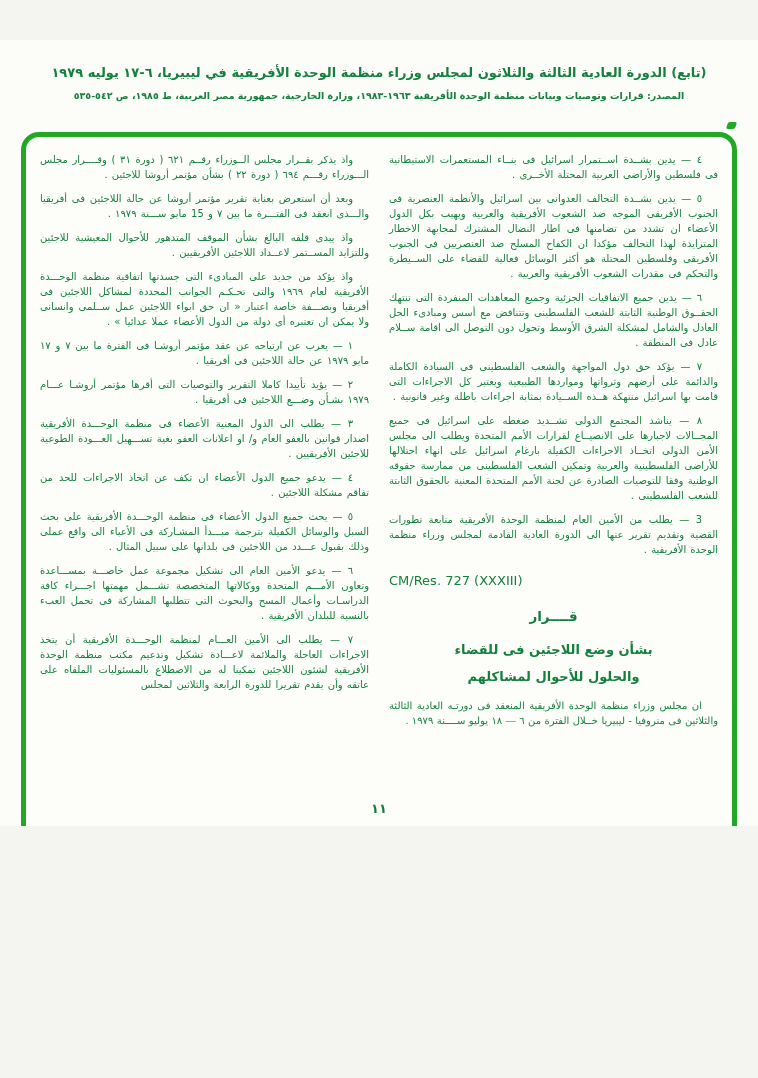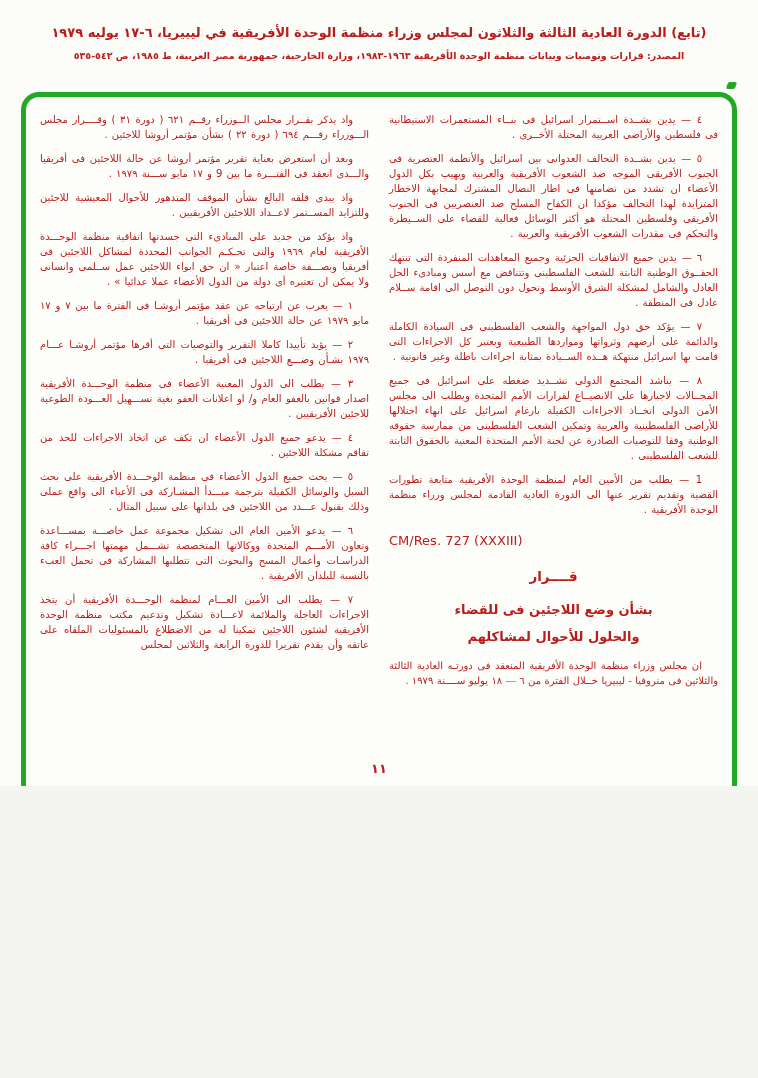--- a/index.html
+++ b/index.html
@@ -5,22 +5,23 @@
   html, body { margin: 0; padding: 0; }
   body {
     width: 758px; height: 1078px;
     background: #f4f4f1;
     font-family: "DejaVu Sans", sans-serif;
   }
   .page {
     position: relative;
     width: 758px; height: 786px;
     background: #fcfcf9;
-    color: #b91c1c;
+    color: #15803d;
     overflow: hidden;
+    margin-top: 40px;
   }
   .header {
     position: absolute; top: 24px; left: 10px; right: 10px;
     text-align: center; direction: rtl;
   }
   .header-title {
     font-size: 13px; font-weight: 700; line-height: 1.35;
   }
   .header-source {
     font-size: 9.5px; font-weight: 600; margin-top: 8px; letter-spacing: 0.1px;
@@ -85,31 +86,31 @@
 
   <div class="green-box">
     <div class="columns">
 
       <div class="column">
         <p>٤ — يدين بشــدة اســتمرار اسرائيل فى بنــاء المستعمرات الاستيطانية فى فلسطين والأراضى العربية المحتلة الأخــرى .</p>
         <p>٥ — يدين بشــدة التحالف العدوانى بين اسرائيل والأنظمة العنصرية فى الجنوب الأفريقى الموجه ضد الشعوب الأفريقية والعربية ويهيب بكل الدول الأعضاء ان تشدد من تضامنها فى اطار النضال المشترك لمجابهة الاخطار المتزايدة لهذا التحالف مؤكدا ان الكفاح المسلح ضد العنصريين فى الجنوب الأفريقى وفلسطين المحتلة هو أكثر الوسائل فعالية للقضاء على الســيطرة والتحكم فى مقدرات الشعوب الأفريقية والعربية .</p>
         <p>٦ — يدين جميع الاتفاقيات الجزئية وجميع المعاهدات المنفردة التى تنتهك الحقــوق الوطنية الثابتة للشعب الفلسطينى وتتناقض مع أسس ومبادىء الحل العادل والشامل لمشكلة الشرق الأوسط وتحول دون التوصل الى اقامة ســلام عادل فى المنطقة .</p>
         <p>٧ — يؤكد حق دول المواجهة والشعب الفلسطينى فى السيادة الكاملة والدائمة على أرضهم وثرواتها ومواردها الطبيعية ويعتبر كل الاجراءات التى قامت بها اسرائيل منتهكة هــذه الســيادة بمثابة اجراءات باطلة وغير قانونية .</p>
         <p>٨ — يناشد المجتمع الدولى تشــديد ضغطه على اسرائيل فى جميع المجــالات لاجبارها على الانصيــاع لقرارات الأمم المتحدة ويطلب الى مجلس الأمن الدولى اتخــاذ الاجراءات الكفيلة بارغام اسرائيل على انهاء احتلالها للأراضى الفلسطينية والعربية وتمكين الشعب الفلسطينى من ممارسة حقوقه الوطنية وفقا للتوصيات الصادرة عن لجنة الأمم المتحدة المعنية بالحقوق الثابتة للشعب الفلسطينى .</p>
-        <p>1 — يطلب من الأمين العام لمنظمة الوحدة الأفريقية متابعة تطورات القضية وتقديم تقرير عنها الى الدورة العادية القادمة لمجلس وزراء منظمة الوحدة الأفريقية .</p>
+        <p>3 — يطلب من الأمين العام لمنظمة الوحدة الأفريقية متابعة تطورات القضية وتقديم تقرير عنها الى الدورة العادية القادمة لمجلس وزراء منظمة الوحدة الأفريقية .</p>
         <div class="res-ref">CM/Res. 727 (XXXIII)</div>
         <div class="res-title">قــــرار</div>
         <div class="res-sub">بشأن وضع اللاجئين فى للقضاء</div>
         <div class="res-sub">والحلول للأحوال لمشاكلهم</div>
         <p class="res-intro">ان مجلس وزراء منظمة الوحدة الأفريقية المنعقد فى دورتـه العادية الثالثة والثلاثين فى منروفيا - ليبيريا خــلال الفترة من ٦ — ١٨ يوليو ســــنة ١٩٧٩ .</p>
       </div>
 
       <div class="column">
         <p>واذ يذكر بقــرار مجلس الــوزراء رقــم ٦٢١ ( دورة ٣١ ) وقــــرار مجلس الـــوزراء رقـــم ٦٩٤ ( دورة ٢٢ ) بشأن مؤتمر أروشا للاجئين .</p>
-        <p>وبعد أن استعرض بعناية تقرير مؤتمر أروشا عن حالة اللاجئين فى أفريقيا والـــذى انعقد فى الفتـــرة ما بين 9 و ١٧ مايو ســـنة ١٩٧٩ .</p>
+        <p>وبعد أن استعرض بعناية تقرير مؤتمر أروشا عن حالة اللاجئين فى أفريقيا والـــذى انعقد فى الفتـــرة ما بين ٧ و 15 مايو ســـنة ١٩٧٩ .</p>
         <p>واذ يبدى قلقه البالغ بشأن الموقف المتدهور للأحوال المعيشية للاجئين وللتزايد المســتمر لاعــداد اللاجئين الأفريقيين .</p>
         <p>واذ يؤكد من جديد على المبادىء التى جسدتها اتفاقية منظمة الوحـــدة الأفريقية لعام ١٩٦٩ والتى تحـكـم الجوانب المحددة لمشاكل اللاجئين فى أفريقيا وبصـــفة خاصة اعتبار « ان حق ابواء اللاجئين عمل ســلمى وانسانى ولا يمكن ان تعتبره أى دولة من الدول الأعضاء عملا عدائيا » .</p>
         <p>١ — يعرب عن ارتياحه عن عقد مؤتمر أروشـا فى الفترة ما بين ٧ و ١٧ مايو ١٩٧٩ عن حالة اللاجئين فى أفريقيا .</p>
         <p>٢ — يؤيد تأييدا كاملا التقرير والتوصيات التى أقرها مؤتمر أروشـا عـــام ١٩٧٩ بشـأن وضـــع اللاجئين فى أفريقيا .</p>
         <p>٣ — يطلب الى الدول المعنية الأعضاء فى منظمة الوحـــدة الأفريقية اصدار قوانين بالعفو العام و/ او اعلانات العفو بغية تســـهيل العـــودة الطوعية للاجئين الأفريقيين .</p>
         <p>٤ — يدعو جميع الدول الأعضاء ان تكف عن اتخاذ الاجراءات للحد من تفاقم مشكلة اللاجئين .</p>
         <p>٥ — يحث جميع الدول الأعضاء فى منظمة الوحـــدة الأفريقية على بحث السبل والوسائل الكفيلة بترجمة مبـــدأ المشـاركة فى الأعباء الى واقع عملى وذلك بقبول عـــدد من اللاجئين فى بلدانها على سبيل المثال .</p>
         <p>٦ — يدعو الأمين العام الى تشكيل مجموعة عمل خاصـــة بمســـاعدة وتعاون الأمـــم المتحدة ووكالاتها المتخصصة تشـــمل مهمتها اجـــراء كافة الدراسـات وأعمال المسح والبحوث التى تتطلبها المشاركة فى تحمل العبء بالنسبة للبلدان الأفريقية .</p>
         <p>٧ — يطلب الى الأمين العـــام لمنظمة الوحـــدة الأفريقية أن يتخذ الاجراءات العاجلة والملائمة لاعـــادة تشكيل وتدعيم مكتب منظمة الوحدة الأفريقية لشئون اللاجئين تمكينا له من الاضطلاع بالمسئوليات الملقاه على عاتقه وأن يقدم تقريرا للدورة الرابعة والثلاثين لمجلس</p>
       </div>

